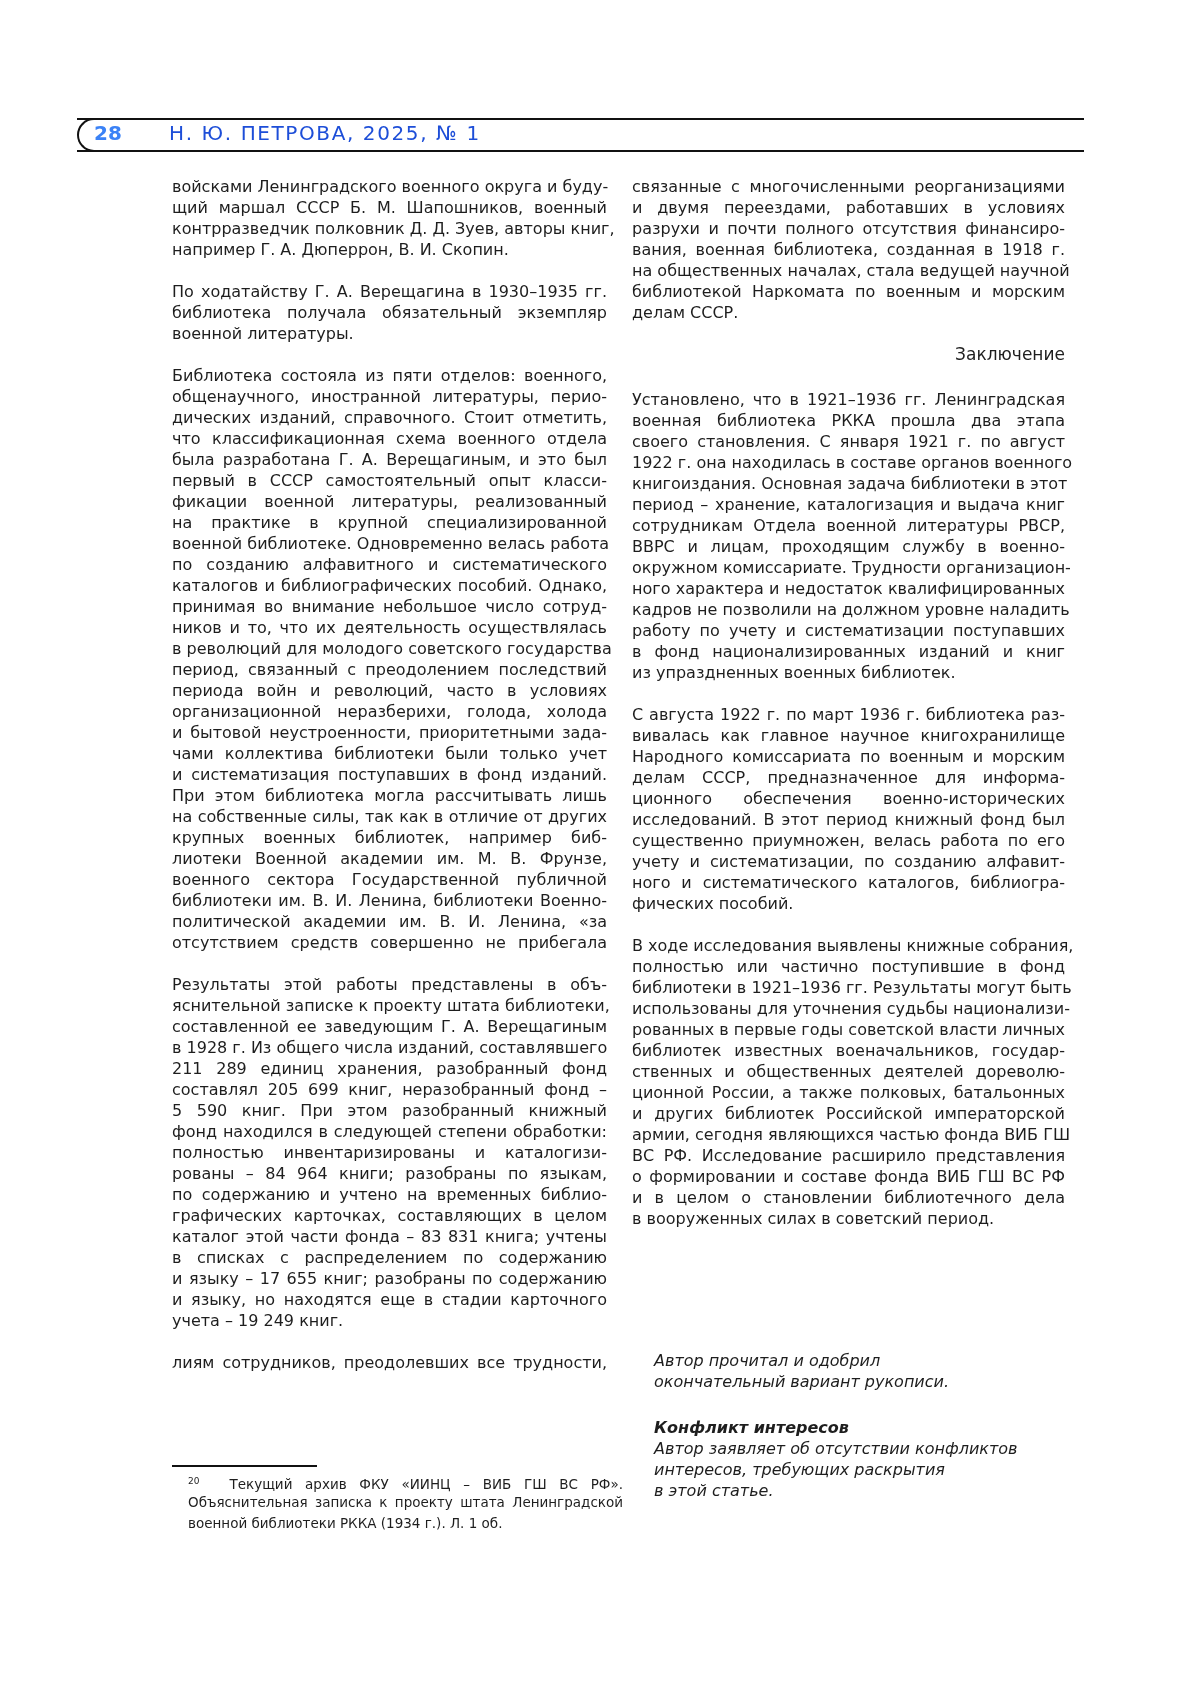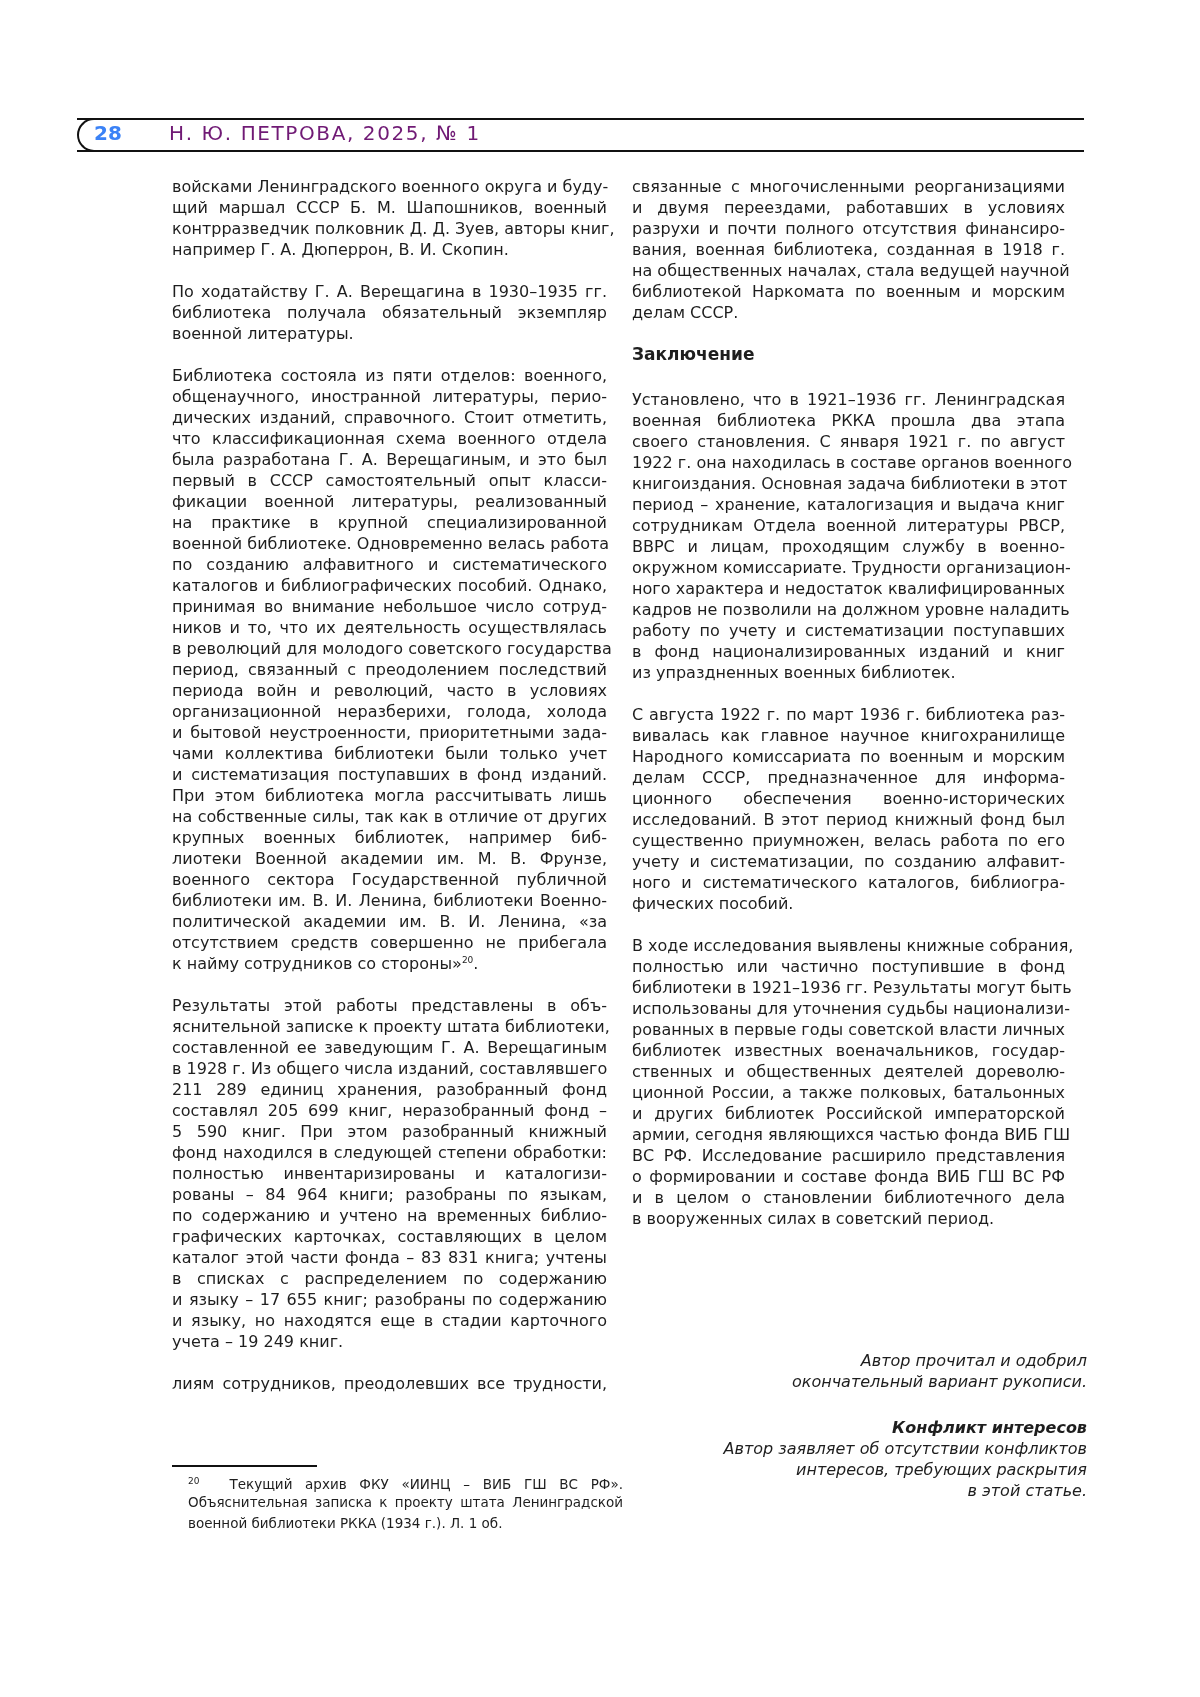--- a/index.html
+++ b/index.html
@@ -6,33 +6,33 @@
   body { width: 1200px; height: 1697px; position: relative; overflow: hidden;
          font-family: "DejaVu Sans", sans-serif; color: #1e1e1e; }
   .header { position: absolute; left: 77px; top: 118px; width: 1007px; height: 34px; }
   .header-frame { position: absolute; left: 0; top: 0; width: 1007px; height: 30px;
          border-top: 2.5px solid #111; border-bottom: 2.5px solid #111; }
   .header-cap { position: absolute; left: 0; top: 0; width: 24px; height: 30px;
          border: 2.5px solid #111; border-right: none; border-radius: 17px 0 0 17px; background: #fff; }
   .page-number { position: absolute; left: 17px; top: 3px; font-family: "DejaVu Sans", sans-serif;
          font-weight: bold; font-size: 20px; color: #3b82f6; }
   .running-head { position: absolute; left: 92px; top: 3px; font-family: "DejaVu Sans", sans-serif;
-         font-size: 20px; letter-spacing: 1.6px; color: #701a75; }
+         font-size: 20px; letter-spacing: 1.6px; color: #1d4ed8; }
   .col { position: absolute; top: 176px; font-size: 16px; line-height: 21px; }
   .col-left { left: 172px; width: 435px; }
   .col-right { left: 632px; width: 433px; }
   .para { margin: 0 0 21px 0; }
   .line { display: block; white-space: nowrap; text-align: justify; text-align-last: justify; height: 21px; }
   .line.last { text-align-last: left; }
   sup.fn { font-size: 9px; vertical-align: 6px; line-height: 0; }
-  .section-heading { font-weight: bold; font-size: 17px; margin: 12px 0 24px 0; height: 21px; }
+  .section-heading { font-weight: normal; font-size: 17px; margin: 12px 0 24px 0; height: 21px; text-align: right; }
   .footnote-rule { position: absolute; left: 172px; top: 1465px; width: 145px; height: 2px; background: #111; }
   .footnote { position: absolute; left: 188px; top: 1472px; width: 435px; font-size: 13.5px; line-height: 18px; }
   .footnote .fn-num { font-size: 9px; vertical-align: 5px; margin-right: 30px; }
-  .sign { position: absolute; left: 654px; width: 433px; text-align: right; font-style: italic;
+  .sign { position: absolute; left: 654px; width: 433px; font-style: italic;
           font-size: 16px; line-height: 21px; }
   .sign-approval { top: 1350px; }
   .sign-conflict { top: 1417px; }
   .sign .title { font-weight: bold; display: block; }
   .sign .l { display: block; }
 </style>
 </head>
 <body>
 
 <div class="header">
@@ -76,21 +76,20 @@
       <span class="line">чами коллектива библиотеки были только учет</span>
       <span class="line">и систематизация поступавших в фонд изданий.</span>
       <span class="line">При этом библиотека могла рассчитывать лишь</span>
       <span class="line">на собственные силы, так как в отличие от других</span>
       <span class="line">крупных военных библиотек, например биб-</span>
       <span class="line">лиотеки Военной академии им. М. В. Фрунзе,</span>
       <span class="line">военного сектора Государственной публичной</span>
       <span class="line">библиотеки им. В. И. Ленина, библиотеки Военно-</span>
       <span class="line">политической академии им. В. И. Ленина, «за</span>
       <span class="line">отсутствием средств совершенно не прибегала</span>
-      <span class="line last"><span>к найму сотрудников со стороны»</span><sup class="fn">20</sup><span>.</span></span>
     </div>
     <div class="para">
       <span class="line">Результаты этой работы представлены в объ-</span>
       <span class="line">яснительной записке к проекту штата библиотеки,</span>
       <span class="line">составленной ее заведующим Г. А. Верещагиным</span>
       <span class="line">в 1928 г. Из общего числа изданий, составлявшего</span>
       <span class="line">211 289 единиц хранения, разобранный фонд</span>
       <span class="line">составлял 205 699 книг, неразобранный фонд –</span>
       <span class="line">5 590 книг. При этом разобранный книжный</span>
       <span class="line">фонд находился в следующей степени обработки:</span>

